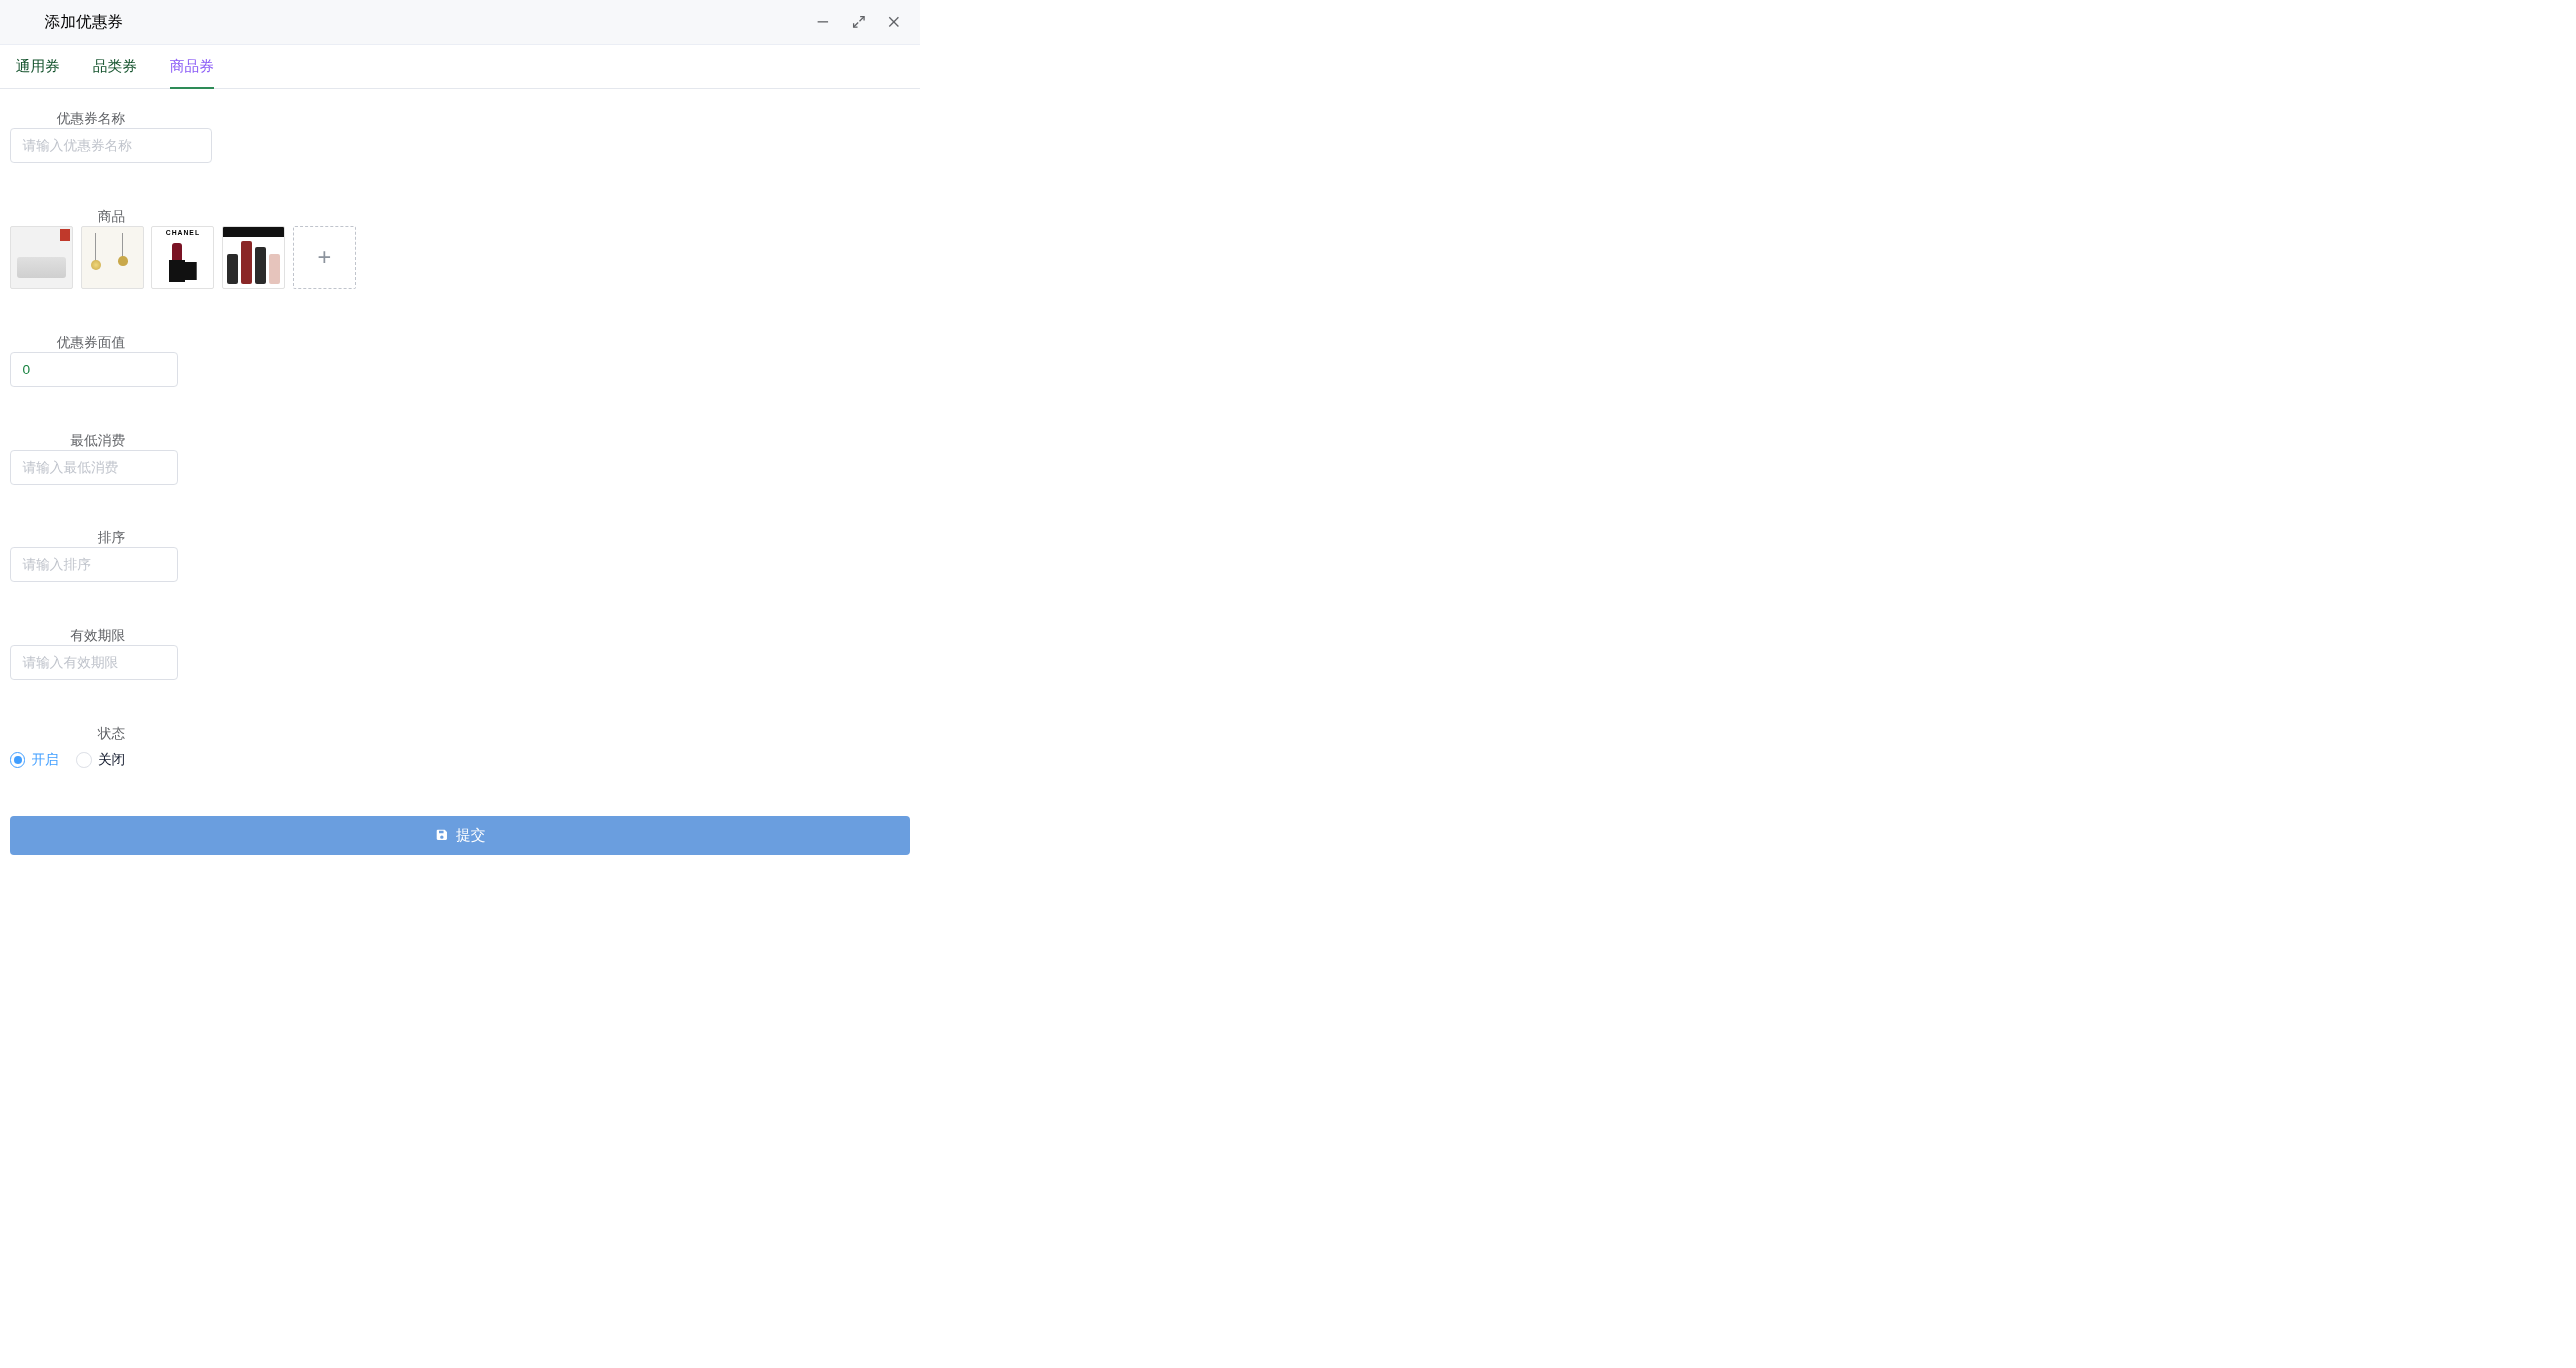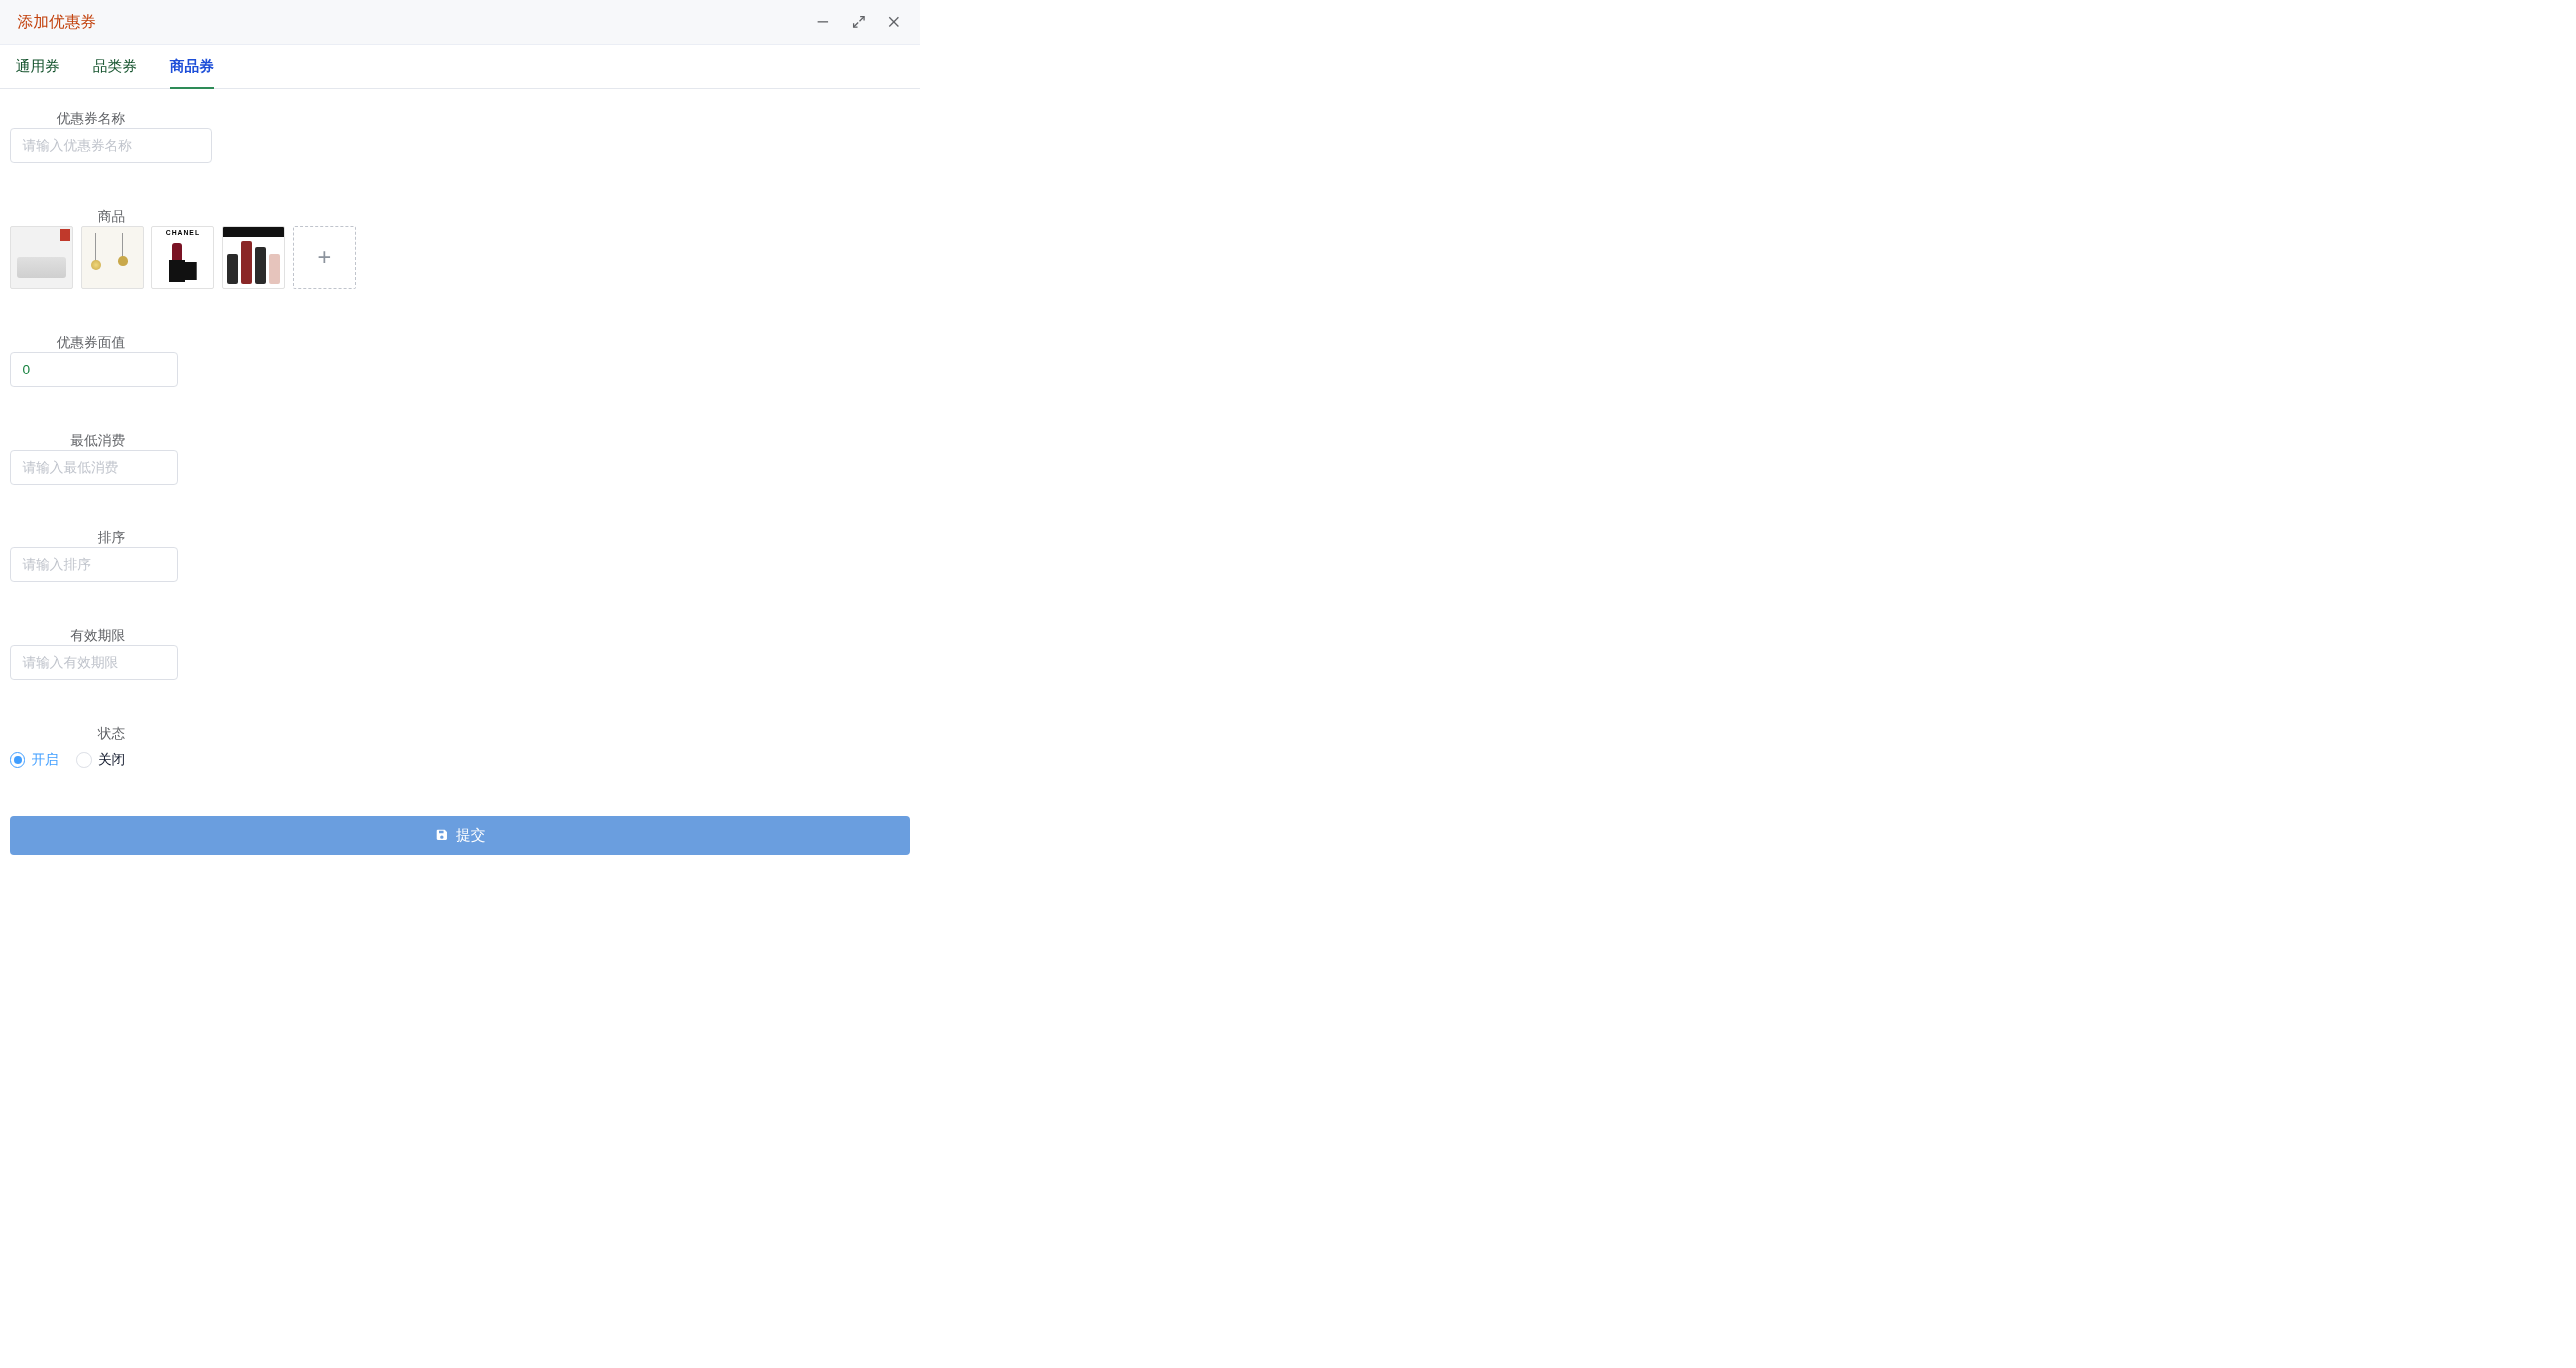--- a/index.html
+++ b/index.html
@@ -18,21 +18,22 @@
       display: flex;
       align-items: center;
       justify-content: space-between;
       padding: 11.7px 17.6px;
       background: #f7f8fa;
       border-bottom: 1px solid #ebeef5;
     }
     .dialog-title {
       font-size: 15.7px;
       font-weight: 400;
-      color: #c2410c;
+      color: #000000;
+      margin-left: 27px;
     }
     .dialog-controls {
       display: flex;
       align-items: center;
       gap: 17.6px;
     }
     .dialog-controls span {
       cursor: pointer;
       color: #606266;
       display: inline-flex;
@@ -53,22 +54,22 @@
       border-bottom: 1px solid #e4e7ed;
     }
     .tab {
       padding: 11.7px 0;
       font-size: 14.7px;
       color: #14532d;
       cursor: pointer;
       position: relative;
     }
     .tab.active {
-      color: #1d4ed8;
-      font-weight: 700;
+      color: #8b5cf6;
+      font-weight: 400;
     }
     .tab.active::after {
       content: "";
       position: absolute;
       left: 0; right: 0; bottom: -1px;
       height: 2px;
       background: #2E8B57;
     }
     .form {
       padding: 13.7px 9.8px 9.8px 9.8px;

